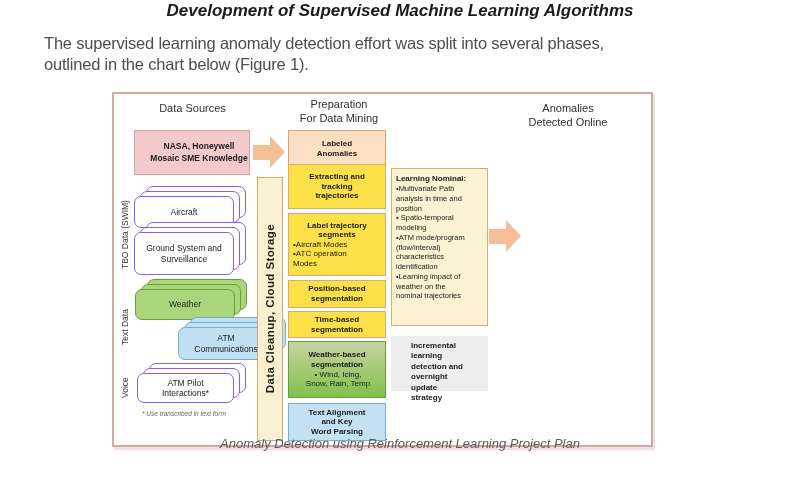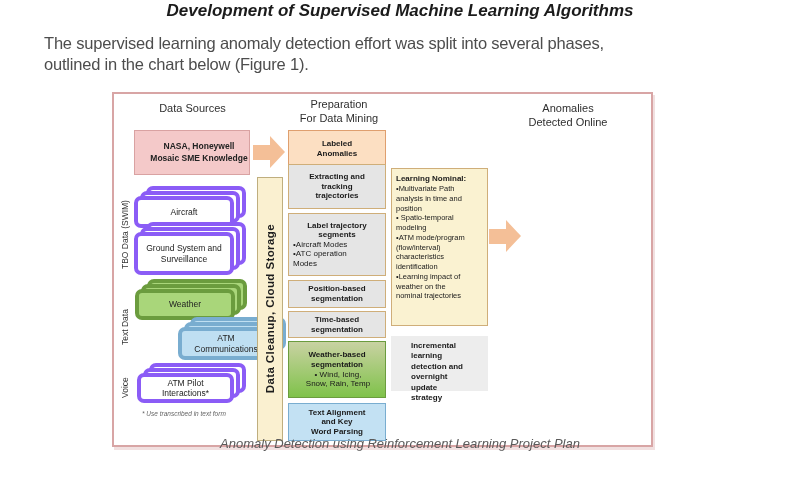--- a/index.html
+++ b/index.html
@@ -44,21 +44,21 @@
   
   .vlabel { position:absolute; writing-mode:vertical-rl; transform:rotate(180deg);
             font-size:8.5px; color:#333; display:flex; align-items:center; justify-content:center;
             white-space:nowrap; }
   #vl-tbo   { left:4px; top:94px;  width:13px; height:94px; }
   #vl-text  { left:4px; top:195px; width:13px; height:76px; }
   #vl-voice { left:4px; top:276px; width:13px; height:36px; }
 
   
   .stack { position:absolute; }
-  .stack .pg { position:absolute; background:#fff; border:4px solid #8b5cf6; border-radius:7px; }
+  .stack .pg { position:absolute; background:#fff; border:1px solid #8b5cf6; border-radius:7px; }
   .stack .pg.b2 { left:12px; top:0; }
   .stack .pg.b1 { left:6px;  top:5px; }
   .stack .pg.front { left:0; top:10px; display:flex; align-items:center; justify-content:center;
                      text-align:center; font-size:8.5px; color:#222; line-height:1.2; }
   #st-aircraft { left:20px; top:92px; }  #st-aircraft .pg { width:100px; height:32px; }
   #st-ground   { left:20px; top:128px; } #st-ground .pg   { width:100px; height:43px; }
   #st-weather  { left:21px; top:185px; } #st-weather .pg  { width:100px; height:31px;
                                           background:#a9d67a; border-color:#6b9c3e; }
   #st-atm      { left:23px; top:223px; } #st-atm .pg      { width:96px;  height:33px;
                                           background:#bfdff2; border-color:#79add0;margin-left:41px; }
@@ -67,21 +67,21 @@
   #footnote { position:absolute; left:28px; top:316px; font-size:6.5px; font-style:italic; color:#666; }
 
   
   #cloudbar { position:absolute; left:143px; top:83px; width:26px; height:264px;
               background:#faf0d0; border:1px solid #bfae7e;
               display:flex; align-items:center; justify-content:center; }
   #cloudbar span { writing-mode:vertical-rl; transform:rotate(180deg); white-space:nowrap;
                    font-weight:700; font-size:11.5px; color:#1d1d1d; letter-spacing:0.4px; }
 
   
-  .pbox { position:absolute; left:174px; width:98px; background:#e5e5e5; border:1px solid #cfae79;
+  .pbox { position:absolute; left:174px; width:98px; background:#fde047; border:1px solid #cfae79;
           display:flex; flex-direction:column; align-items:center; justify-content:center;
           text-align:center; font-weight:700; font-size:8px; color:#1a1a1a; line-height:1.2;
           padding:2px; }
   .pbox .sub { font-weight:400; align-self:flex-start; text-align:left; margin-left:2px; }
   #pb-labeled  { top:36px;  height:38px; background:#fcdfc2; border-color:#df9f6e; }
   #pb-extract  { top:70px;  height:45px; }
   #pb-labeltraj{ top:119px; height:63px; }
   #pb-position { top:186px; height:28px; }
   #pb-time     { top:217px; height:27px; }
   #pb-weather  { top:247px; height:57px;

